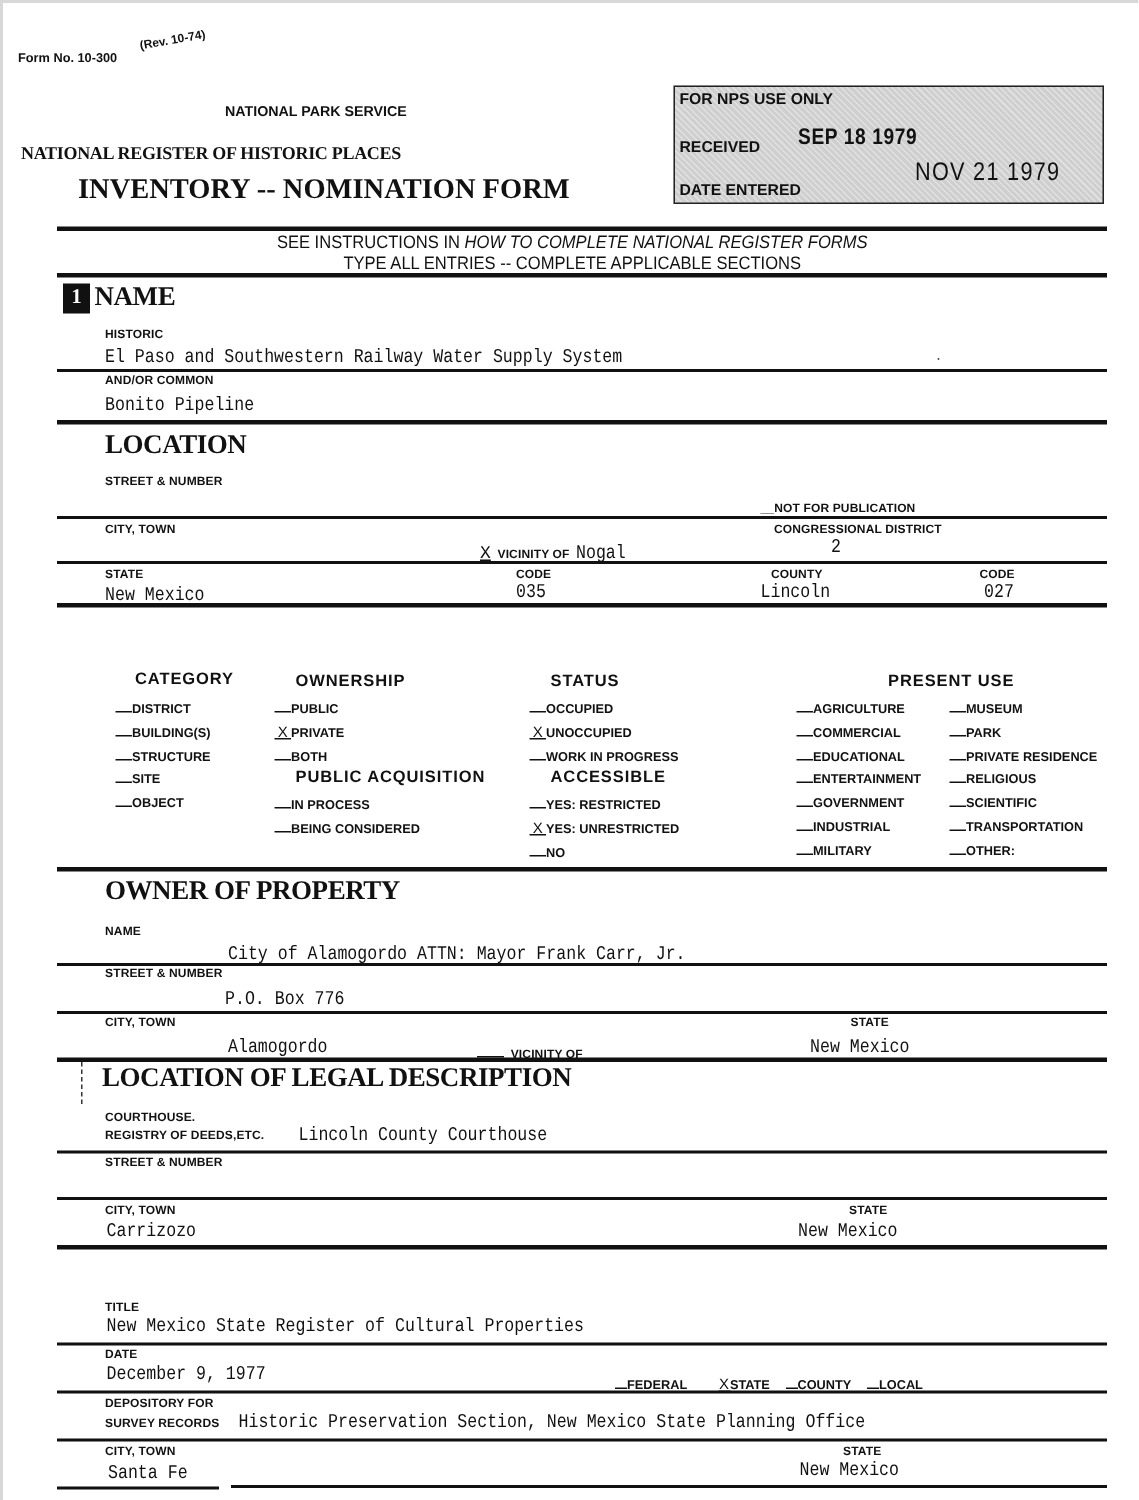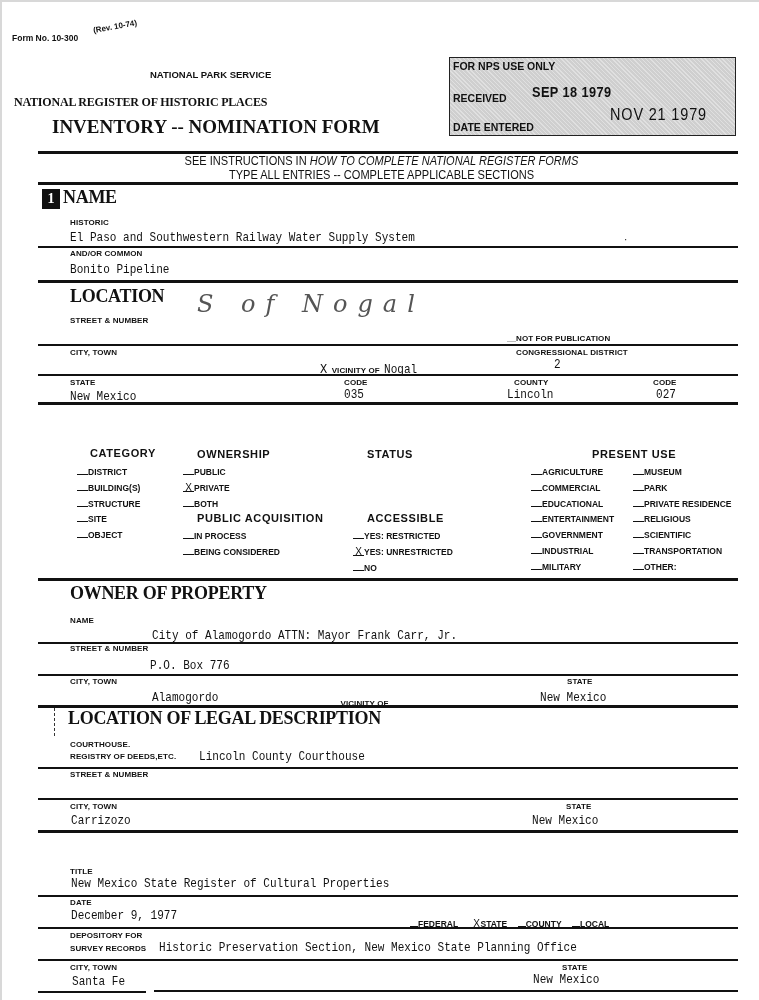--- a/index.html
+++ b/index.html
@@ -76,21 +76,20 @@
   </div>
   <div class="abs fld" style="left:68px;top:216px;">HISTORIC</div>
   <div class="abs val" style="left:68px;top:228px;">El Paso and Southwestern Railway Water Supply System</div>
   <div class="abs" style="left:622px;top:232px;font-size:10px;">·</div>
   <div class="rule thin" style="top:244px;"></div>
   <div class="abs fld" style="left:68px;top:247px;">AND/OR COMMON</div>
   <div class="abs val" style="left:68px;top:260px;">Bonito Pipeline</div>
   <div class="rule thick" style="top:278px;"></div>
 
   <div class="abs sec-title" style="left:68px;top:284px;">LOCATION</div>
-  <div class="abs hand">S of Nogal</div>
   <div class="abs fld" style="left:68px;top:314px;">STREET &amp; NUMBER</div>
   <div class="abs fld" style="left:505px;top:332px;">__NOT FOR PUBLICATION</div>
   <div class="rule thin" style="top:342px;"></div>
   <div class="abs fld" style="left:68px;top:346px;">CITY, TOWN</div>
   <div class="abs fld" style="left:514px;top:346px;">CONGRESSIONAL DISTRICT</div>
   <div class="abs" style="left:318px;top:357px;white-space:nowrap;">
     <span class="mono" style="font-size:12px;text-decoration:underline;">X</span>
     <span class="fld">VICINITY OF</span>
     <span class="mono" style="font-size:13px;display:inline-block;transform:scaleX(0.85);transform-origin:left;">Nogal</span>
   </div>
@@ -122,20 +121,25 @@
     <div class="opt"><span class="blank">X</span><span>PRIVATE</span></div>
     <div class="opt"><span class="blank"></span><span>BOTH</span></div>
   </div>
   <div class="abs col-h" style="left:195px;top:510px;">PUBLIC ACQUISITION</div>
   <div class="abs" style="left:181px;top:527px;line-height:15.8px;">
     <div class="opt"><span class="blank"></span><span>IN PROCESS</span></div>
     <div class="opt"><span class="blank"></span><span>BEING CONSIDERED</span></div>
   </div>
 
   <div class="abs col-h" style="left:365px;top:446px;">STATUS</div>
+  <div class="abs" style="left:351px;top:463px;line-height:15.8px;">
+    <div class="opt"><span class="blank"></span><span>OCCUPIED</span></div>
+    <div class="opt"><span class="blank">X</span><span>UNOCCUPIED</span></div>
+    <div class="opt"><span class="blank"></span><span>WORK IN PROGRESS</span></div>
+  </div>
   <div class="abs col-h" style="left:365px;top:510px;">ACCESSIBLE</div>
   <div class="abs" style="left:351px;top:527px;line-height:15.8px;">
     <div class="opt"><span class="blank"></span><span>YES: RESTRICTED</span></div>
     <div class="opt"><span class="blank">X</span><span>YES: UNRESTRICTED</span></div>
     <div class="opt"><span class="blank"></span><span>NO</span></div>
   </div>
 
   <div class="abs col-h" style="left:590px;top:446px;">PRESENT USE</div>
   <div class="abs" style="left:529px;top:463px;line-height:15.8px;">
     <div class="opt"><span class="blank"></span><span>AGRICULTURE</span></div>
@@ -188,21 +192,21 @@
   <div class="abs val" style="left:530px;top:811px;">New Mexico</div>
   <div class="rule thick" style="top:828px;"></div>
 
   <div class="abs fld" style="left:68px;top:865px;">TITLE</div>
   <div class="abs val" style="left:69px;top:874px;">New Mexico State Register of Cultural Properties</div>
   <div class="rule thin" style="top:893px;"></div>
   <div class="abs fld" style="left:68px;top:896px;">DATE</div>
   <div class="abs val" style="left:69px;top:906px;">December 9, 1977</div>
   <div class="abs" style="left:408px;top:911px;white-space:nowrap;">
     <span class="opt"><span class="blank" style="width:8px;"></span><span>FEDERAL</span></span>
-    <span class="opt" style="margin-left:10px;"><span class="blank" style="width:8px;">X</span><span>STATE</span></span>
+    <span class="opt" style="margin-left:16px;"><span class="blank" style="width:8px;">X</span><span>STATE</span></span>
     <span class="opt" style="margin-left:6px;"><span class="blank" style="width:8px;"></span><span>COUNTY</span></span>
     <span class="opt" style="margin-left:6px;"><span class="blank" style="width:8px;"></span><span>LOCAL</span></span>
   </div>
   <div class="rule thin" style="top:925px;"></div>
   <div class="abs fld" style="left:68px;top:929px;">DEPOSITORY FOR</div>
   <div class="abs fld" style="left:68px;top:942px;">SURVEY RECORDS</div>
   <div class="abs val" style="left:157px;top:938px;">Historic Preservation Section, New Mexico State Planning Office</div>
   <div class="rule thin" style="top:957px;"></div>
   <div class="abs fld" style="left:68px;top:961px;">CITY, TOWN</div>
   <div class="abs fld" style="left:560px;top:961px;">STATE</div>

